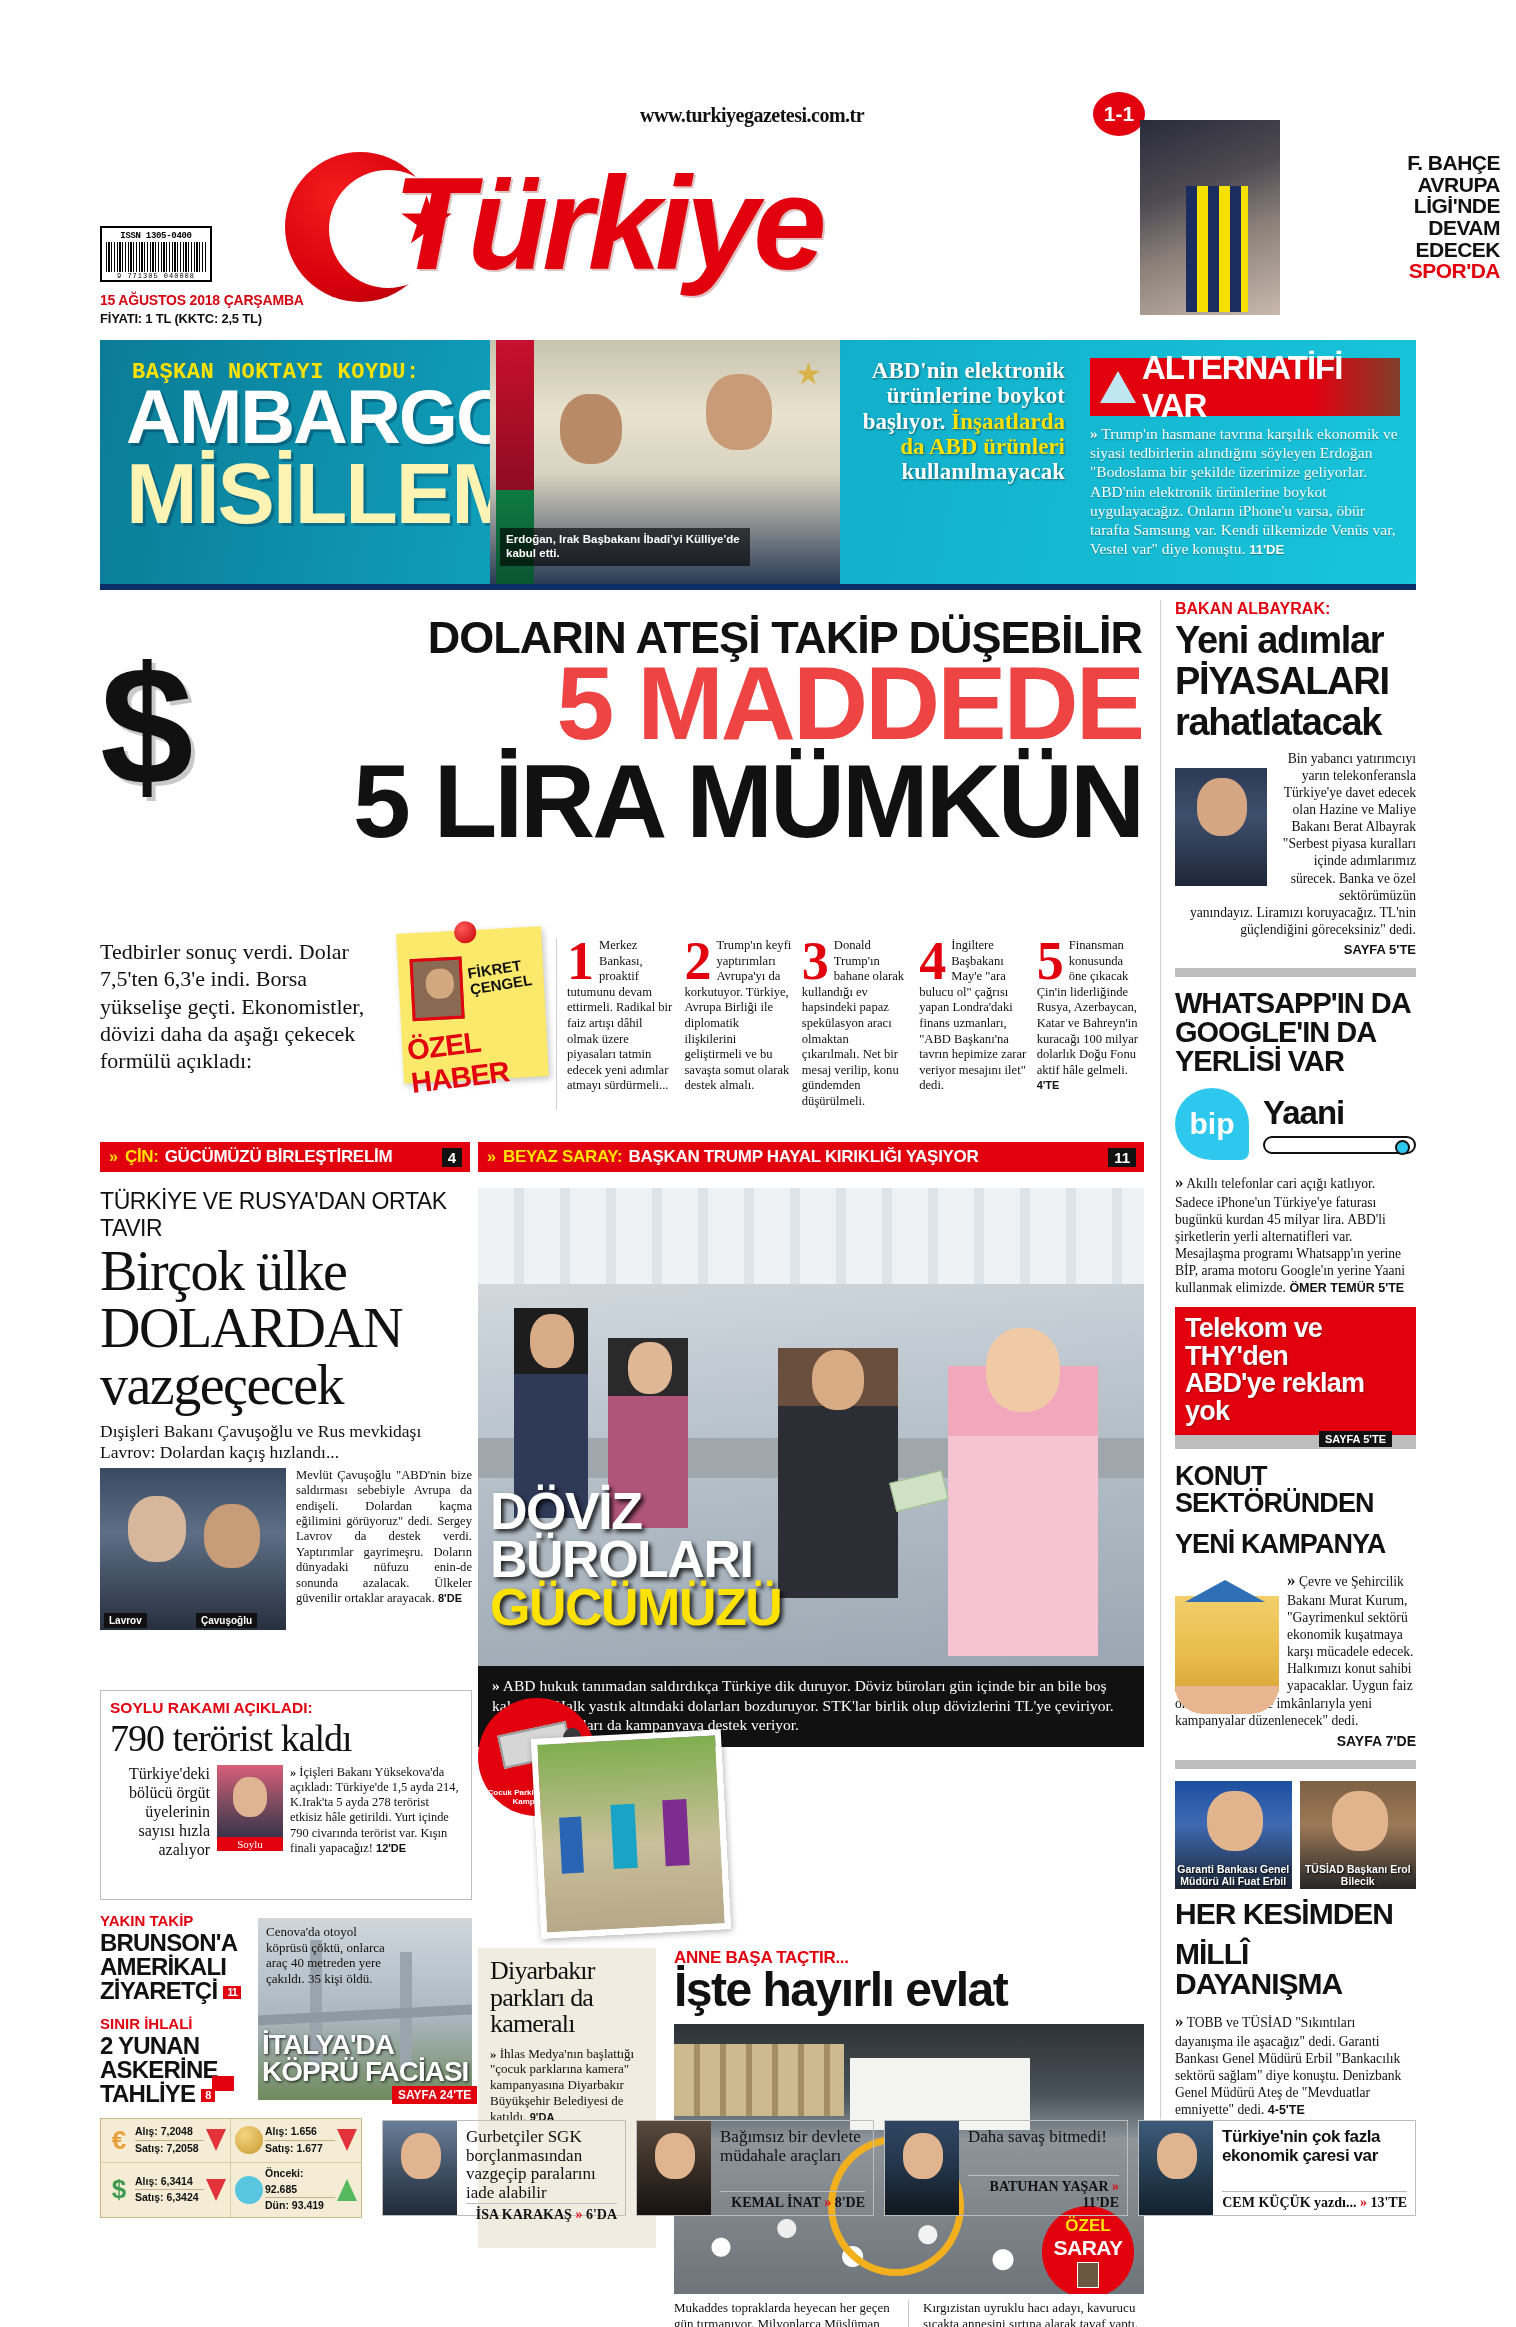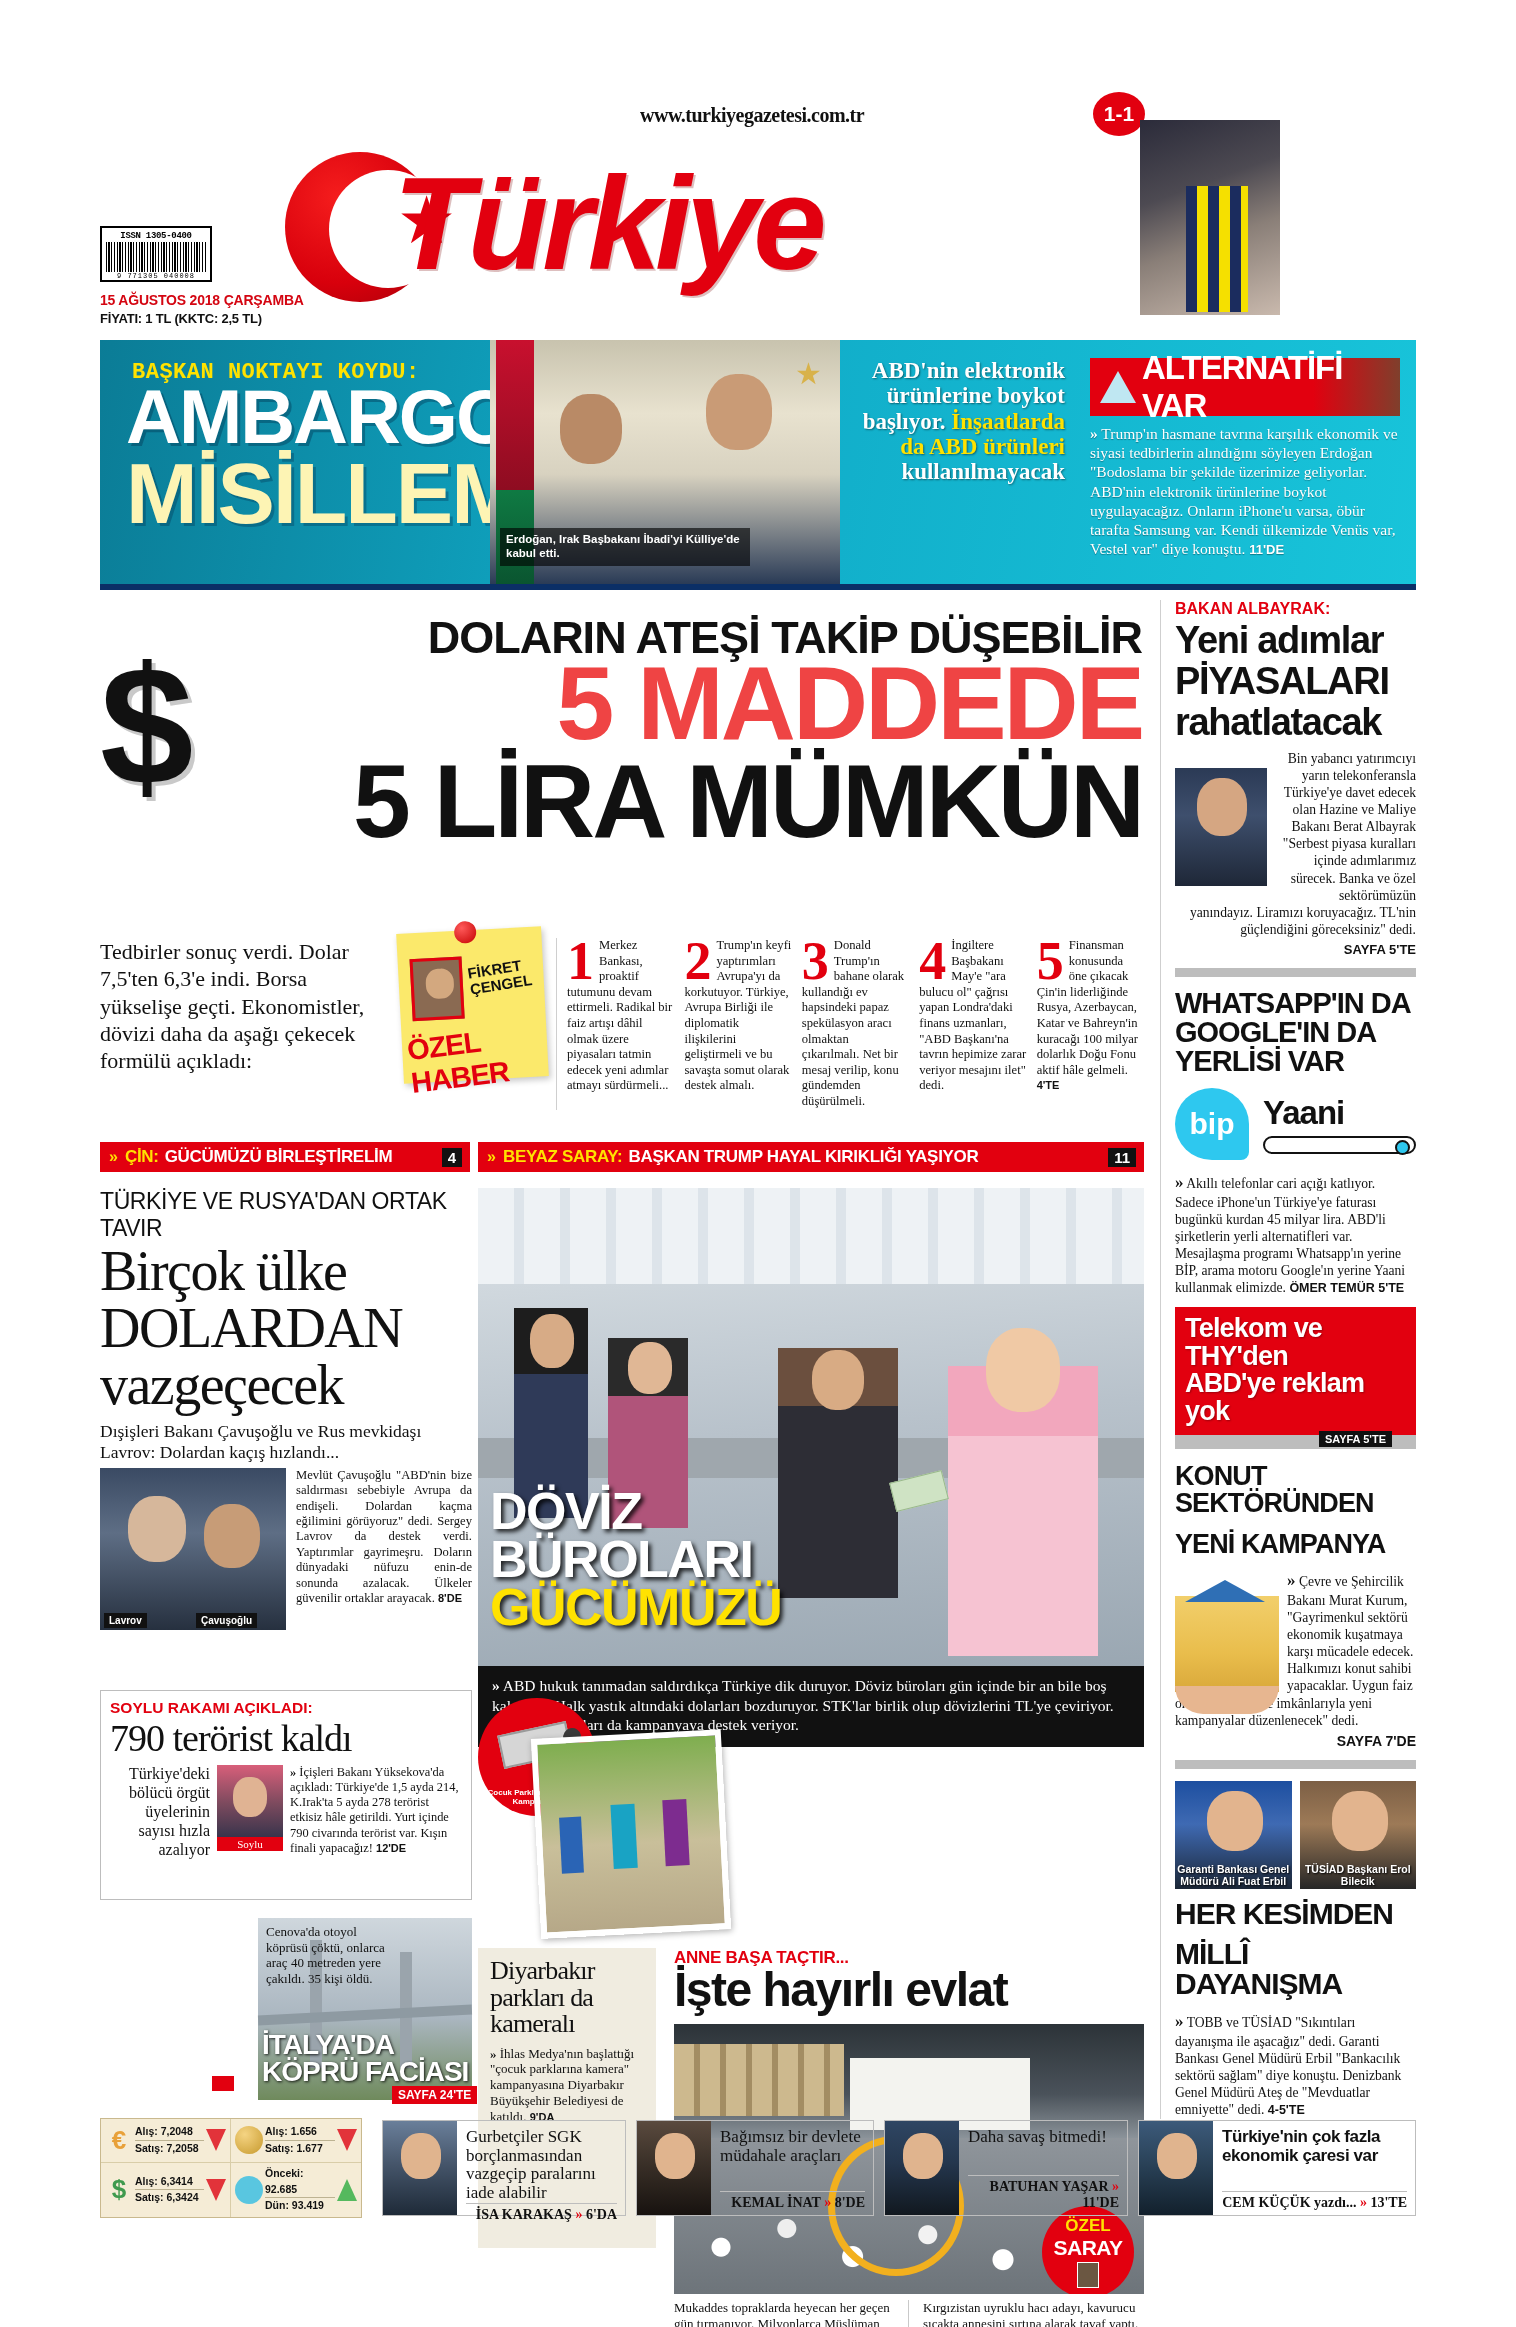--- a/index.html
+++ b/index.html
@@ -397,20 +397,28 @@
 
   <div class="logo-wrap">
     <div class="logo-moon"></div>
     <div class="logo-star">★</div>
     <div class="logo-text">Türkiye</div>
   </div>
   <div class="site-url">www.turkiyegazetesi.com.tr</div>
   <div class="badge-11">1-1</div>
 
   <div class="fener-photo"></div>
+  <div class="fener-text">
+    <span style="white-space:pre-line">F. BAHÇE
+AVRUPA
+LİGİ'NDE
+DEVAM
+EDECEK</span><br>
+    <span class="spor">SPOR'DA</span>
+  </div>
 
   <div class="teal-banner">
     <div class="kicker-yellow">BAŞKAN NOKTAYI KOYDU:</div>
     <div class="amb-1">AMBARGOYA</div>
     <div class="amb-2">MİSİLLEME</div>
 
     <div class="banner-photo">
       <div class="flag-red"></div>
       <div class="flag-green"></div>
       <div class="head-a"></div>
@@ -513,20 +521,34 @@
         <div class="tag">Soylu</div>
       </div>
       <div class="soylu-r">
         <span style="font-weight:700">»</span>
         <span>İçişleri Bakanı Yüksekova'da açıkladı: Türkiye'de 1,5 ayda 214, K.Irak'ta 5 ayda 278 terörist etkisiz hâle getirildi. Yurt içinde 790 civarında terörist var. Kışın finali yapacağız!</span>
         <span class="pg">12'DE</span>
       </div>
     </div>
   </div>
 
+  <div class="brunson">
+    <div class="yk">YAKIN TAKİP</div>
+    <div class="br-h">
+      <span>BRUNSON'A AMERİKALI ZİYARETÇİ</span>
+      <span class="pgchip">11</span>
+    </div>
+    <div class="sinir">
+      <div class="yk">SINIR İHLALİ</div>
+      <div class="br-h">
+        <span>2 YUNAN ASKERİNE TAHLİYE</span>
+        <span class="pgchip">8</span>
+      </div>
+    </div>
+  </div>
 
   <div class="genoa">
     <div class="pier1"></div>
     <div class="pier2"></div>
     <div class="deck"></div>
   </div>
   <div class="genoa-text">Cenova'da otoyol köprüsü çöktü, onlarca araç 40 metreden yere çakıldı. 35 kişi öldü.</div>
   <div class="italya">
     <span>İTALYA'DA</span><br>
     <span>KÖPRÜ FACİASI</span>

